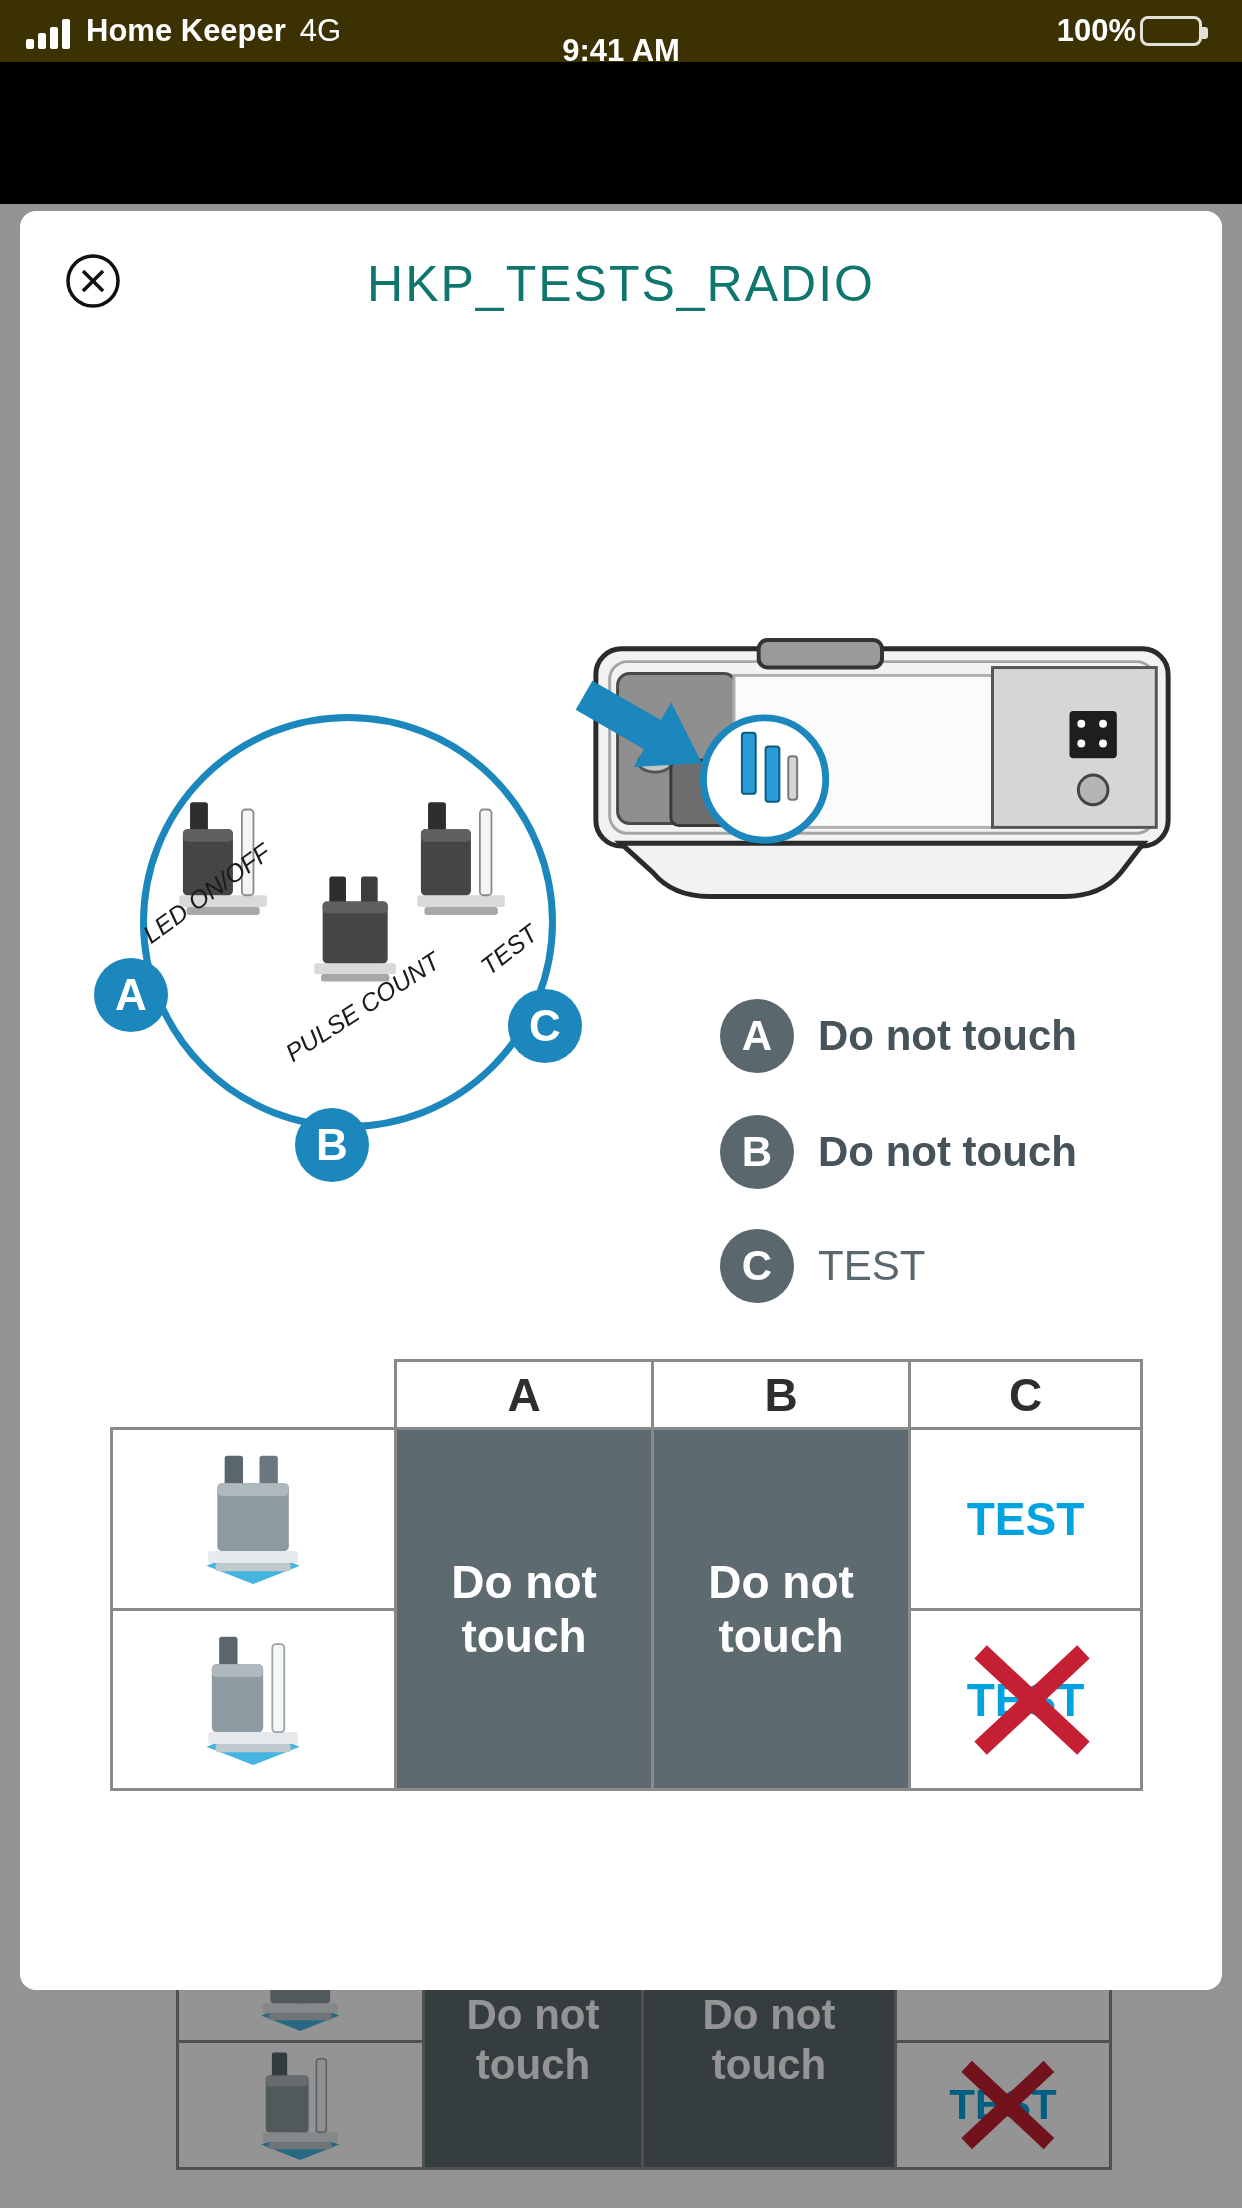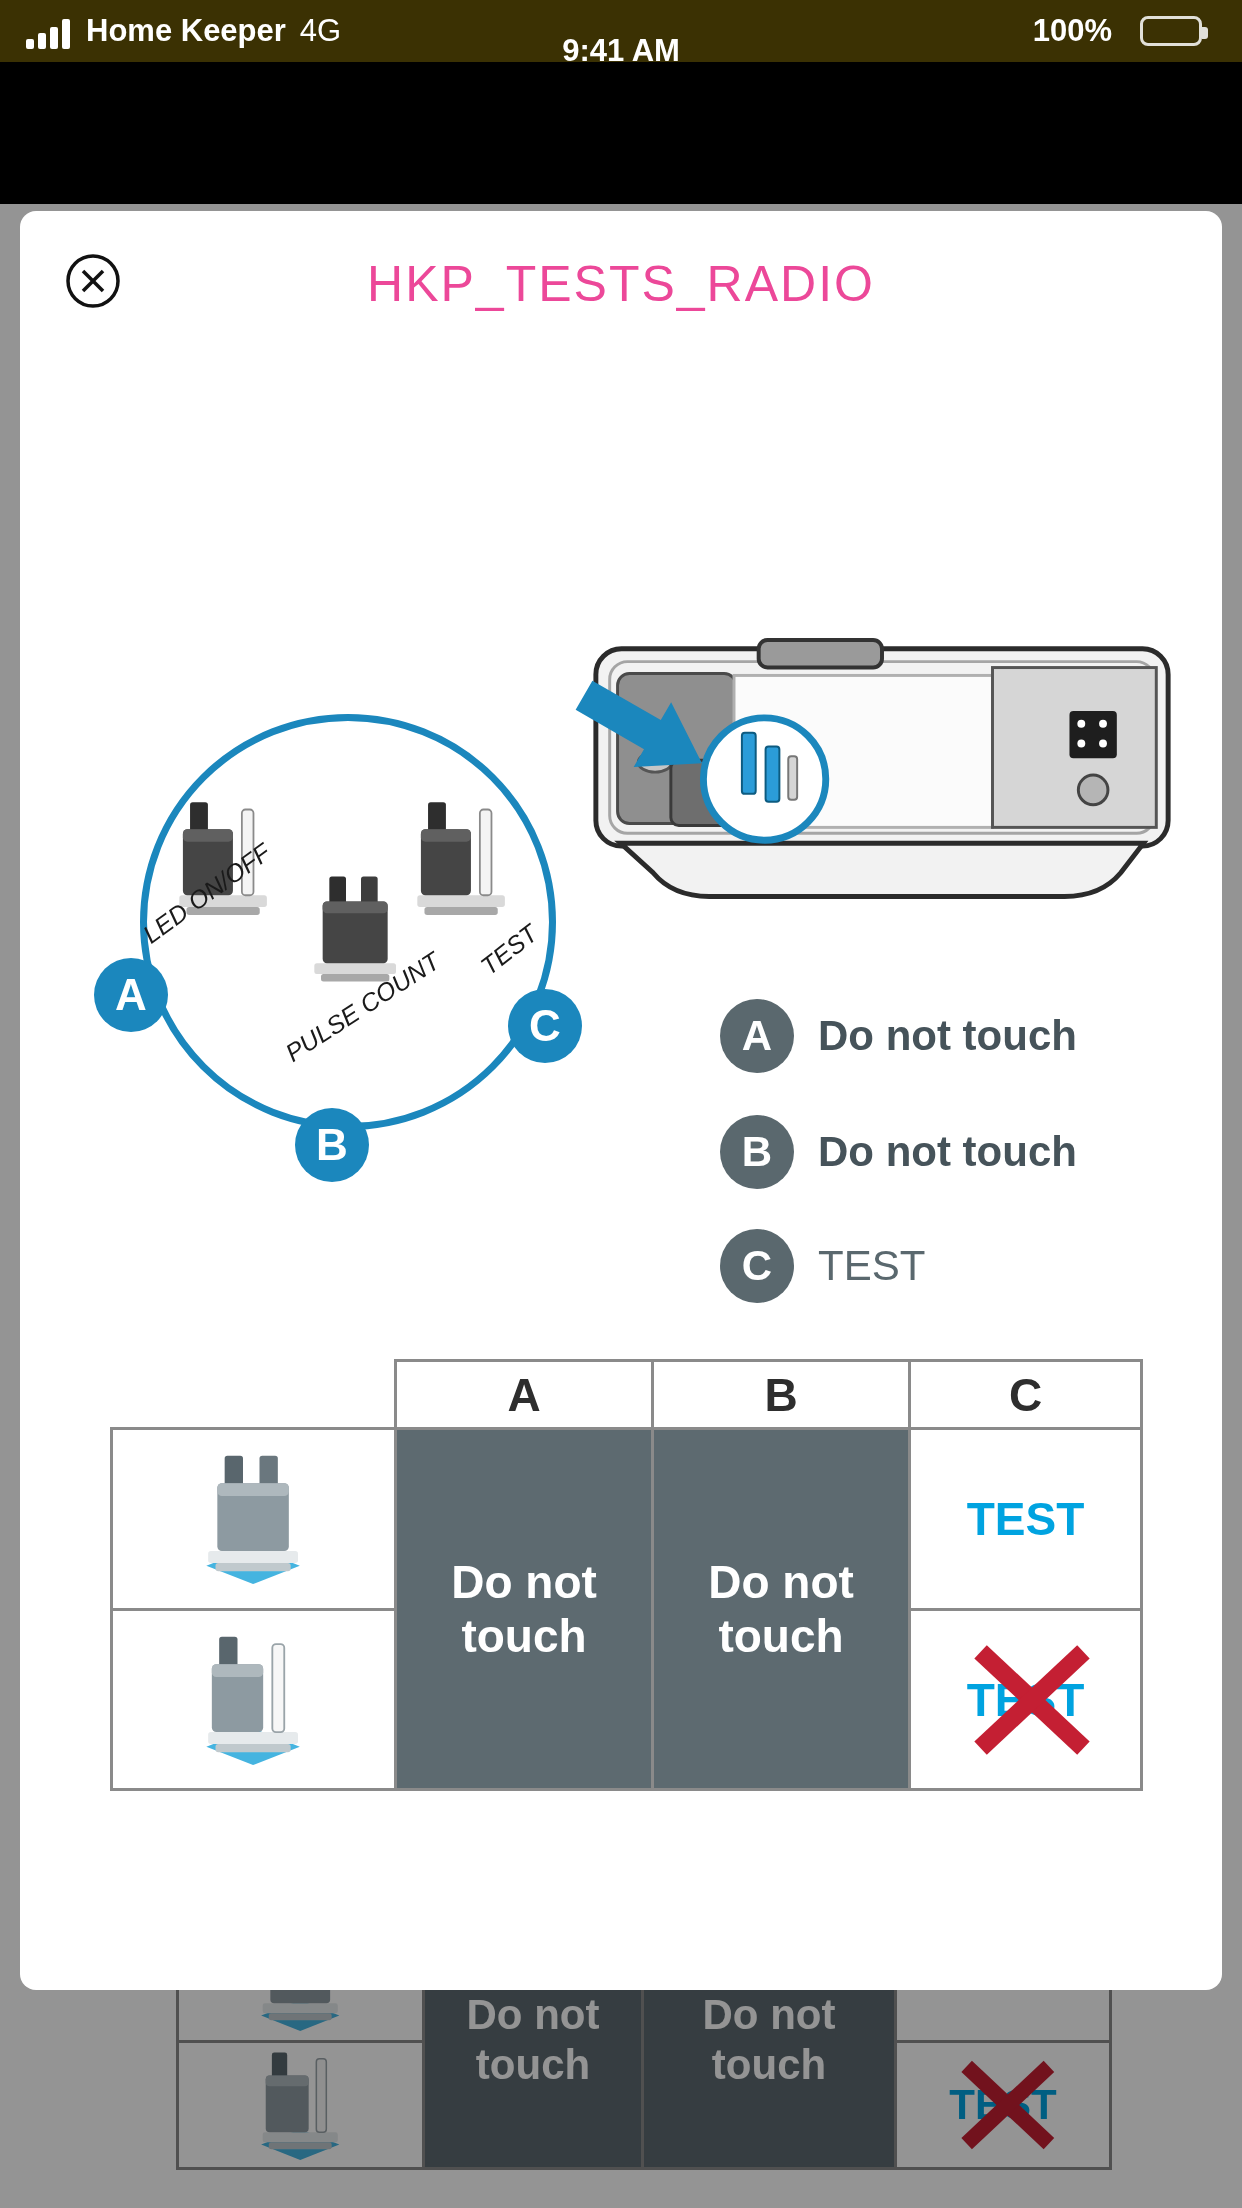--- a/index.html
+++ b/index.html
@@ -10,21 +10,21 @@
   }
 
   
   .status-bar{
     position:absolute;top:0;left:0;right:0;height:62px;background:#3b3103;color:#fff;
     display:flex;align-items:center;padding:0 40px 0 26px;z-index:5;
   }
   .sb-left{display:flex;align-items:flex-end;gap:14px;font-size:31px;font-weight:700;}
   .sb-network{font-weight:400;}
   .sb-time{position:absolute;left:50%;transform:translateX(-50%);font-size:31px;font-weight:700;margin-top:40px;}
-  .sb-right{margin-left:auto;display:flex;align-items:center;gap:28px;font-size:31px;font-weight:700;}
+  .sb-right{margin-left:auto;display:flex;align-items:center;gap:4px;font-size:31px;font-weight:700;}
   .battery{position:relative;width:62px;height:30px;border:3px solid rgba(255,255,255,.85);border-radius:8px;padding:3px;}
   .battery-fill{width:100%;height:100%;background:#fff;border-radius:3px;}
   .battery-tip{position:absolute;right:-9px;top:8px;width:6px;height:12px;background:rgba(255,255,255,.85);border-radius:0 3px 3px 0;}
 
   
   .nav-bar{
     position:absolute;top:62px;left:0;right:0;height:142px;background:#6b5a12;
     display:flex;align-items:center;padding:0 28px;z-index:5;
   }
   .back-btn{display:flex;align-items:center;gap:14px;color:#8d7b3e;font-size:40px;cursor:pointer;flex-shrink:0;}
@@ -35,21 +35,21 @@
   .dim-overlay{position:absolute;left:0;top:204px;right:0;bottom:0;background:rgba(0,0,0,.42);z-index:2;}
 
   
   .modal{
     position:absolute;left:20px;top:211px;width:1202px;height:1779px;background:#fff;
     border-radius:16px;z-index:3;
   }
   .close-btn{position:absolute;left:44px;top:41px;width:58px;height:58px;background:none;border:none;padding:0;cursor:pointer;}
   .modal-title{
     position:absolute;top:44px;left:0;right:0;text-align:center;
-    font-size:50px;letter-spacing:2px;color:#ec4899;
+    font-size:50px;letter-spacing:2px;color:#0f766e;
   }
 
   
   .diagram{position:absolute;left:0;top:0;width:1202px;height:1140px;}
   .big-circle{
     position:absolute;left:120px;top:503px;width:416px;height:416px;
     border:7px solid #1b87bd;border-radius:50%;
   }
   .jumper-wrap{position:absolute;}
   .j1{left:150px;top:586px;width:108px;height:134px;}

